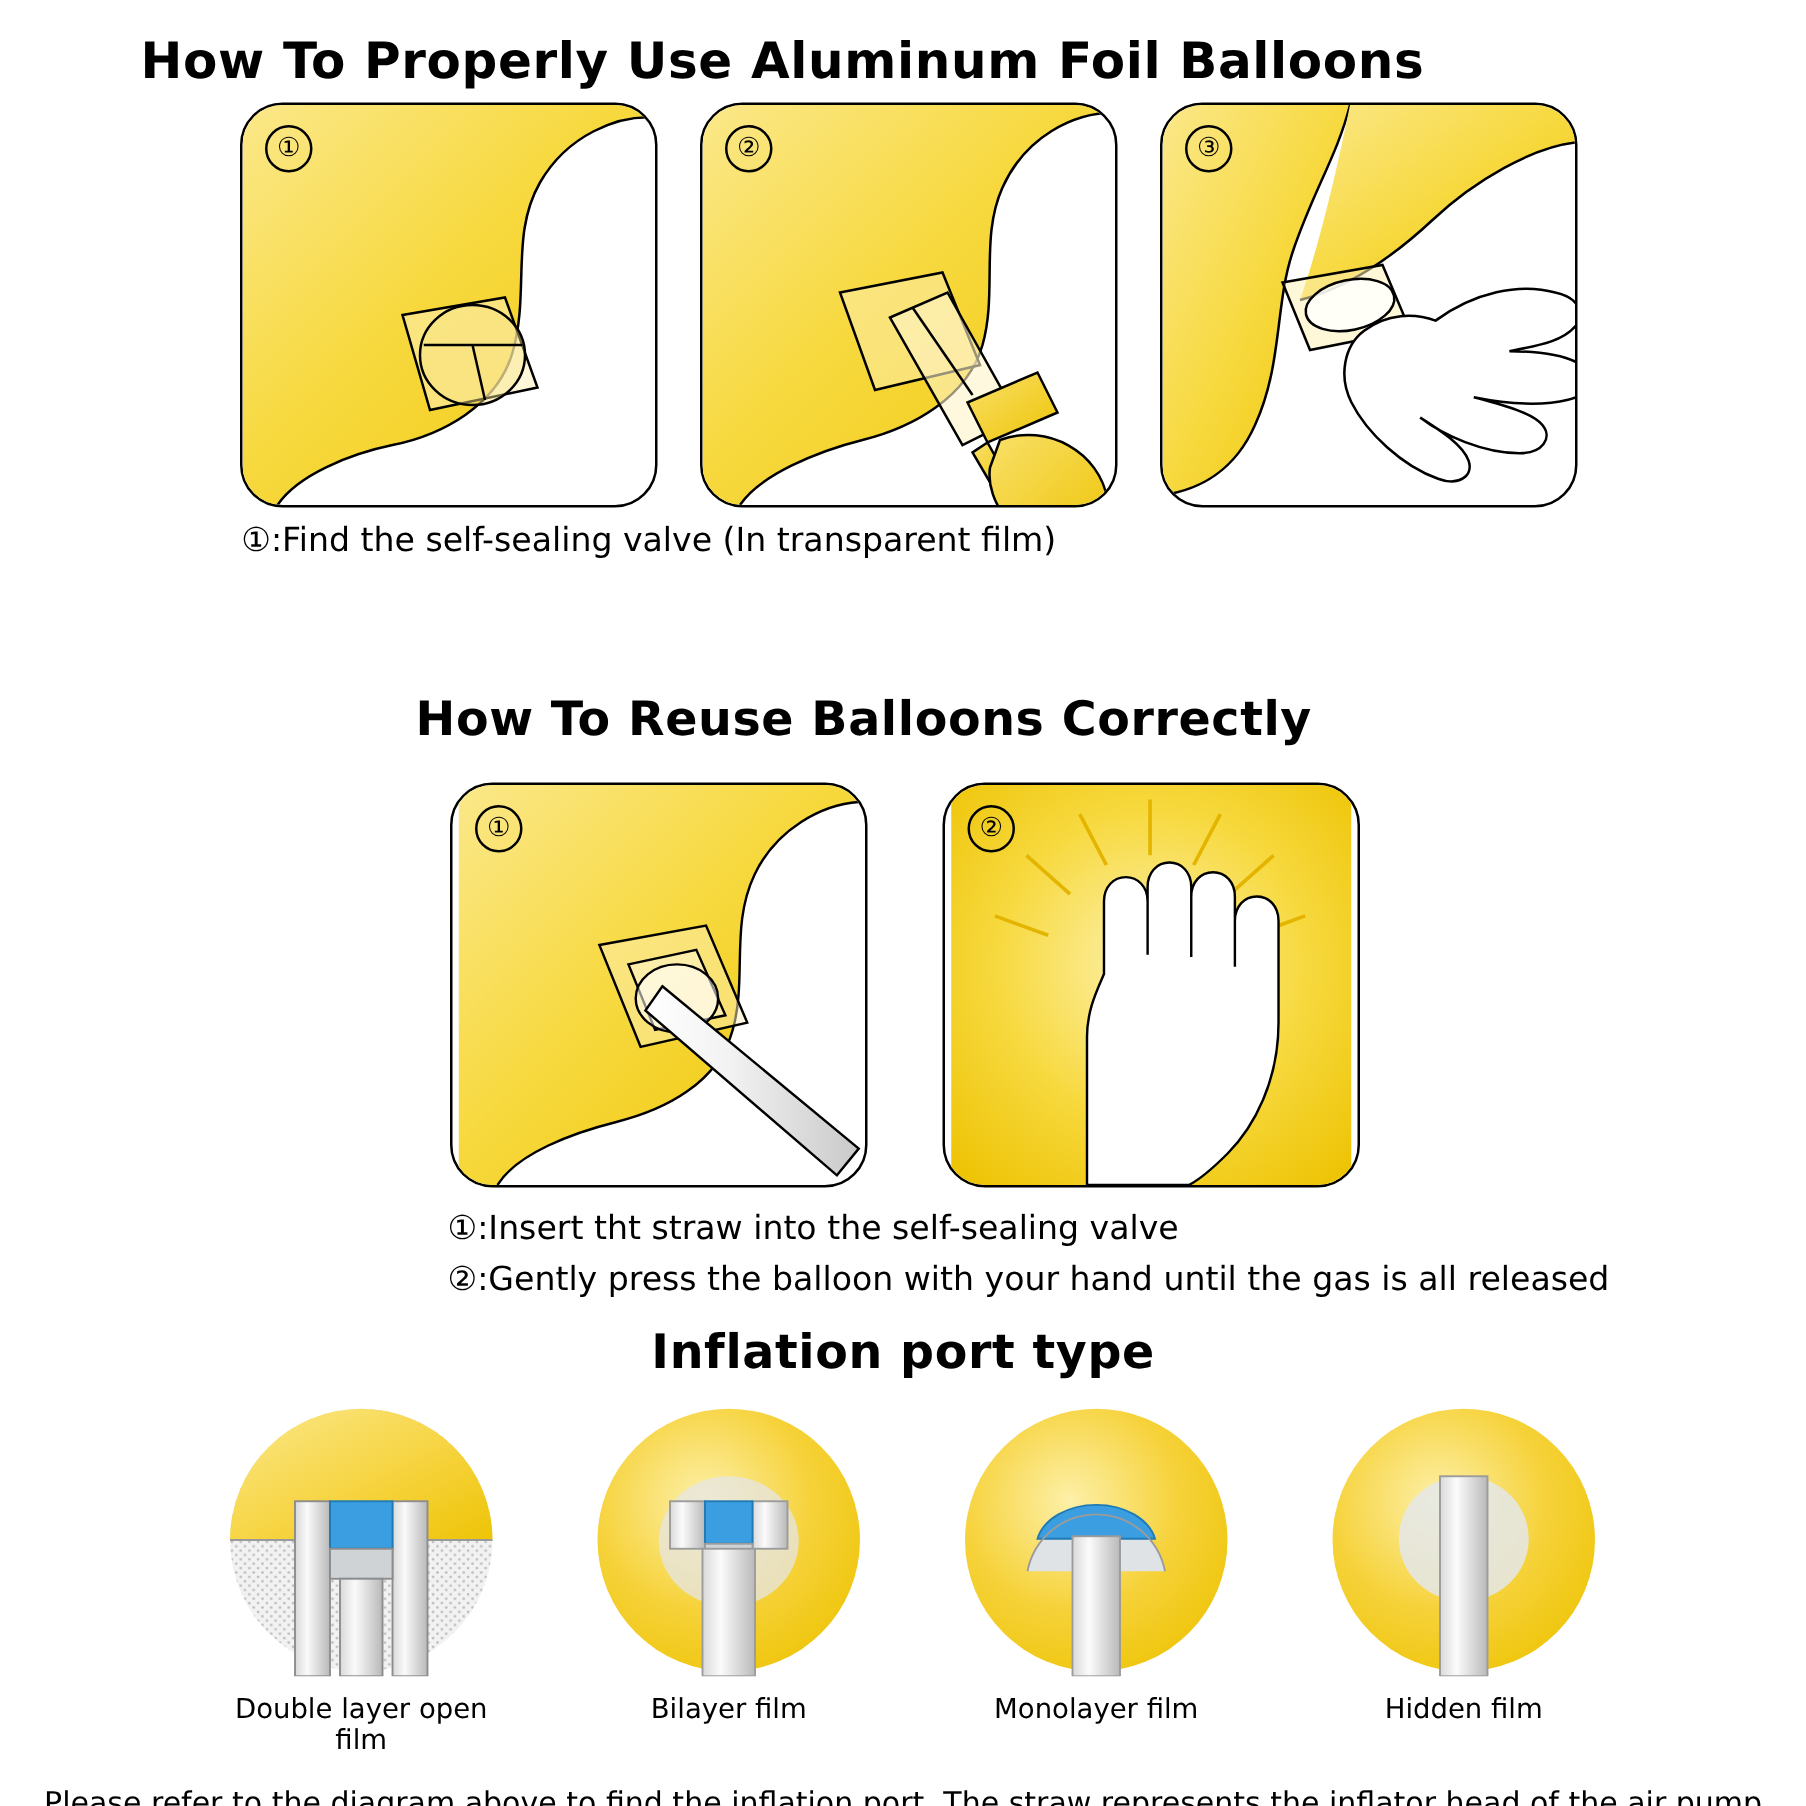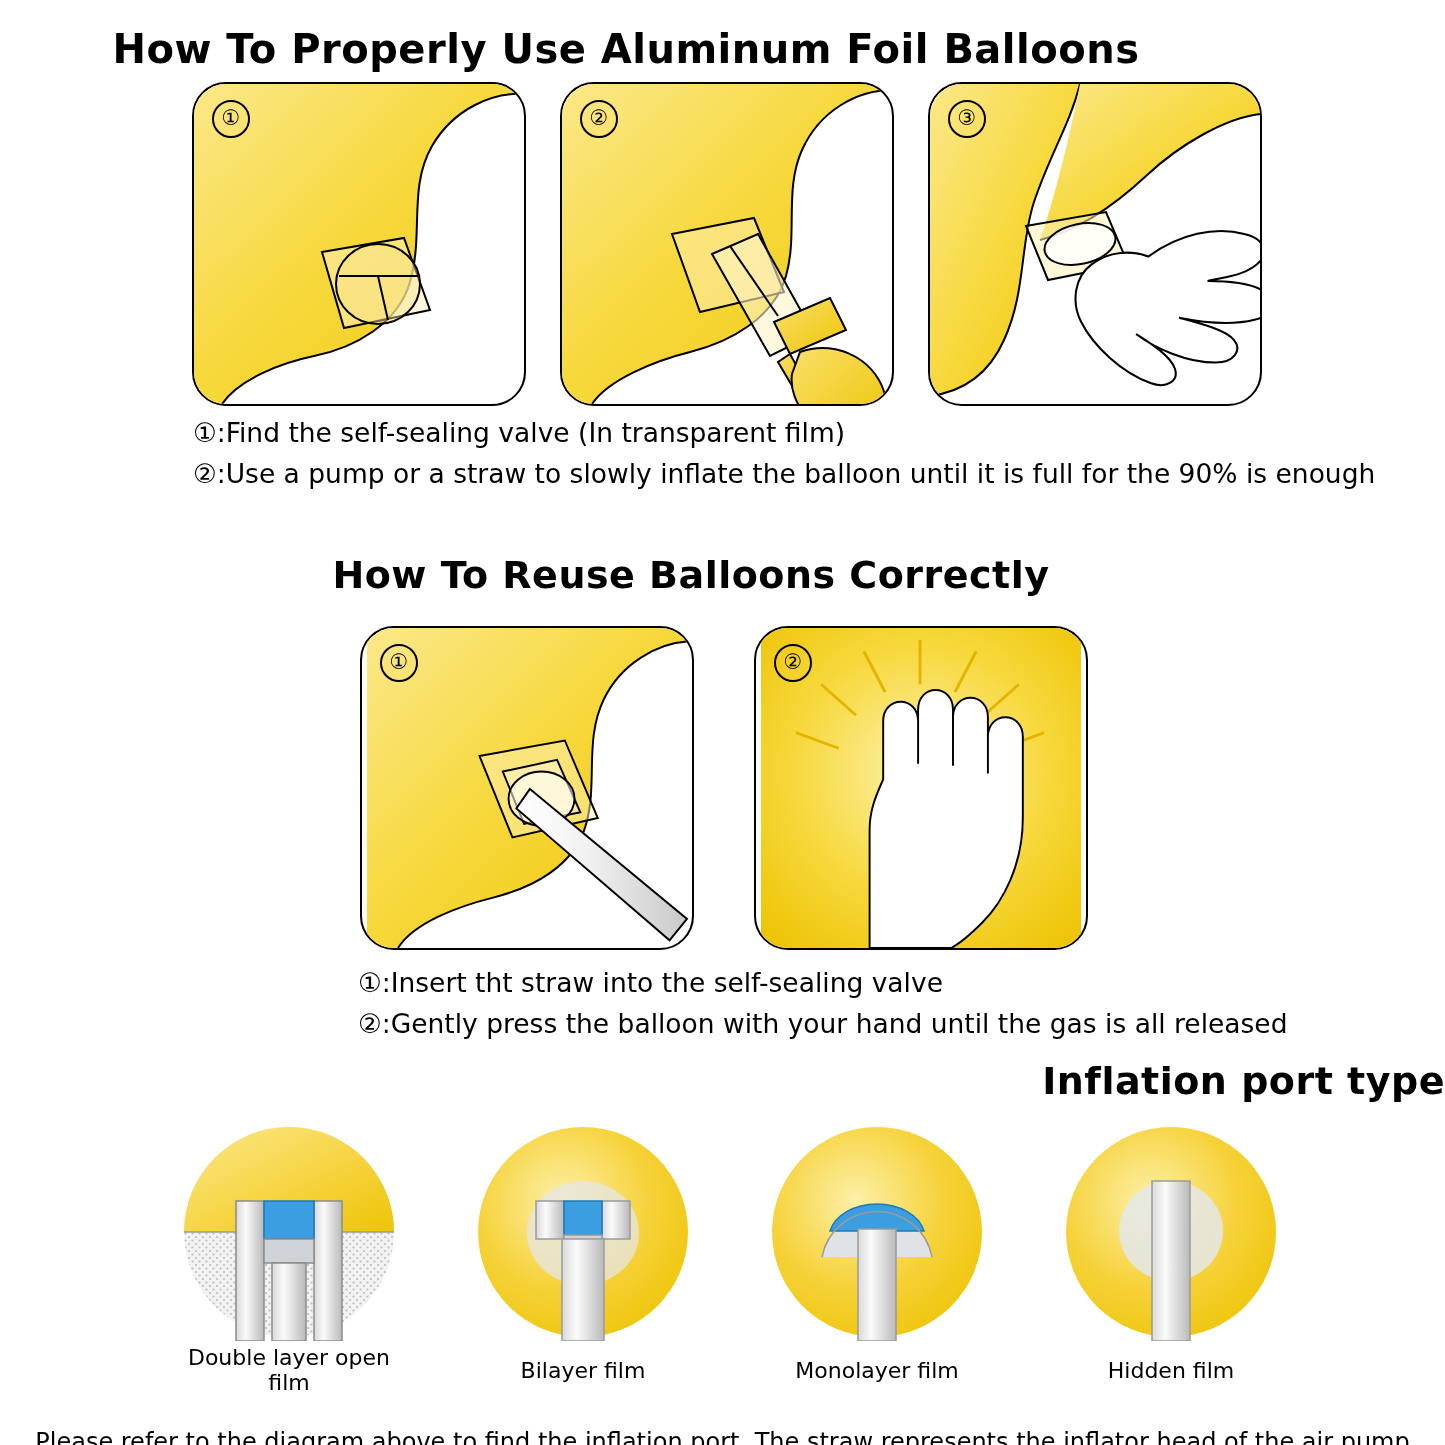--- a/index.html
+++ b/index.html
@@ -24,21 +24,21 @@
   
   .section-title {
     text-align: center;
     font-weight: bold;
     color: #000;
     letter-spacing: 0.5px;
     font-family: "DejaVu Sans", sans-serif;
   }
   .title-1 { position: absolute; top: 26px; left: 0; width: 1252px; font-size: 40px; }
   .title-2 { position: absolute; top: 553px; left: 0; width: 1382px; font-size: 38px; }
-  .title-3 { position: absolute; top: 1059px; left: 0; width: 1445px; font-size: 38px; text-align: right; }
+  .title-3 { position: absolute; top: 1059px; left: 0; width: 1445px; font-size: 38px; }
 
   
   .panel-row-1 {
     position: absolute;
     top: 82px;
     left: 192px;
     width: 1070px;
     height: 320px;
     display: flex;
     justify-content: space-between;
@@ -118,21 +118,20 @@
   .port svg { display: block; width: 218px; height: 218px; }
 
   .port-labels {
     position: absolute;
     top: 1355px;
     left: 180px;
     width: 1100px;
     height: 30px;
     display: flex;
     justify-content: space-between;
-    align-items: center;
   }
   .port-label {
     width: 218px;
     text-align: center;
     font-size: 22px;
     font-family: "DejaVu Sans", sans-serif;
     color: #000;
   }
 
   .footer-note {
@@ -229,21 +228,20 @@
                  C172,192 196,198 204,208 C212,218 204,230 186,230 C158,230 126,216 108,202
                  C124,212 142,224 146,236 C150,248 138,256 122,250 C94,240 66,214 54,190
                  C44,170 48,146 64,134 C82,120 104,120 120,126 Z" fill="#ffffff" stroke="#000" stroke-width="2" transform="translate(96,44) scale(1.02)"></path>
       </svg>
       <div class="step-num">③</div>
     </div>
   </div>
 
   <div class="captions-1">
     <div class="caption-line">①:Find the self-sealing valve (In transparent film)</div>
-    <div class="caption-line">②:Use a pump or a straw to slowly inflate the balloon until it is full for the 90% is enough</div>
   </div>
 
   <div class="section-title title-2">How To Reuse Balloons Correctly</div>
 
   <div class="panel-row-2">
 
     <div class="panel">
       <svg viewBox="0 0 330 330" xmlns="http://www.w3.org/2000/svg">
         <defs>
           <linearGradient id="g4" x1="0" y1="0" x2="1" y2="1">

